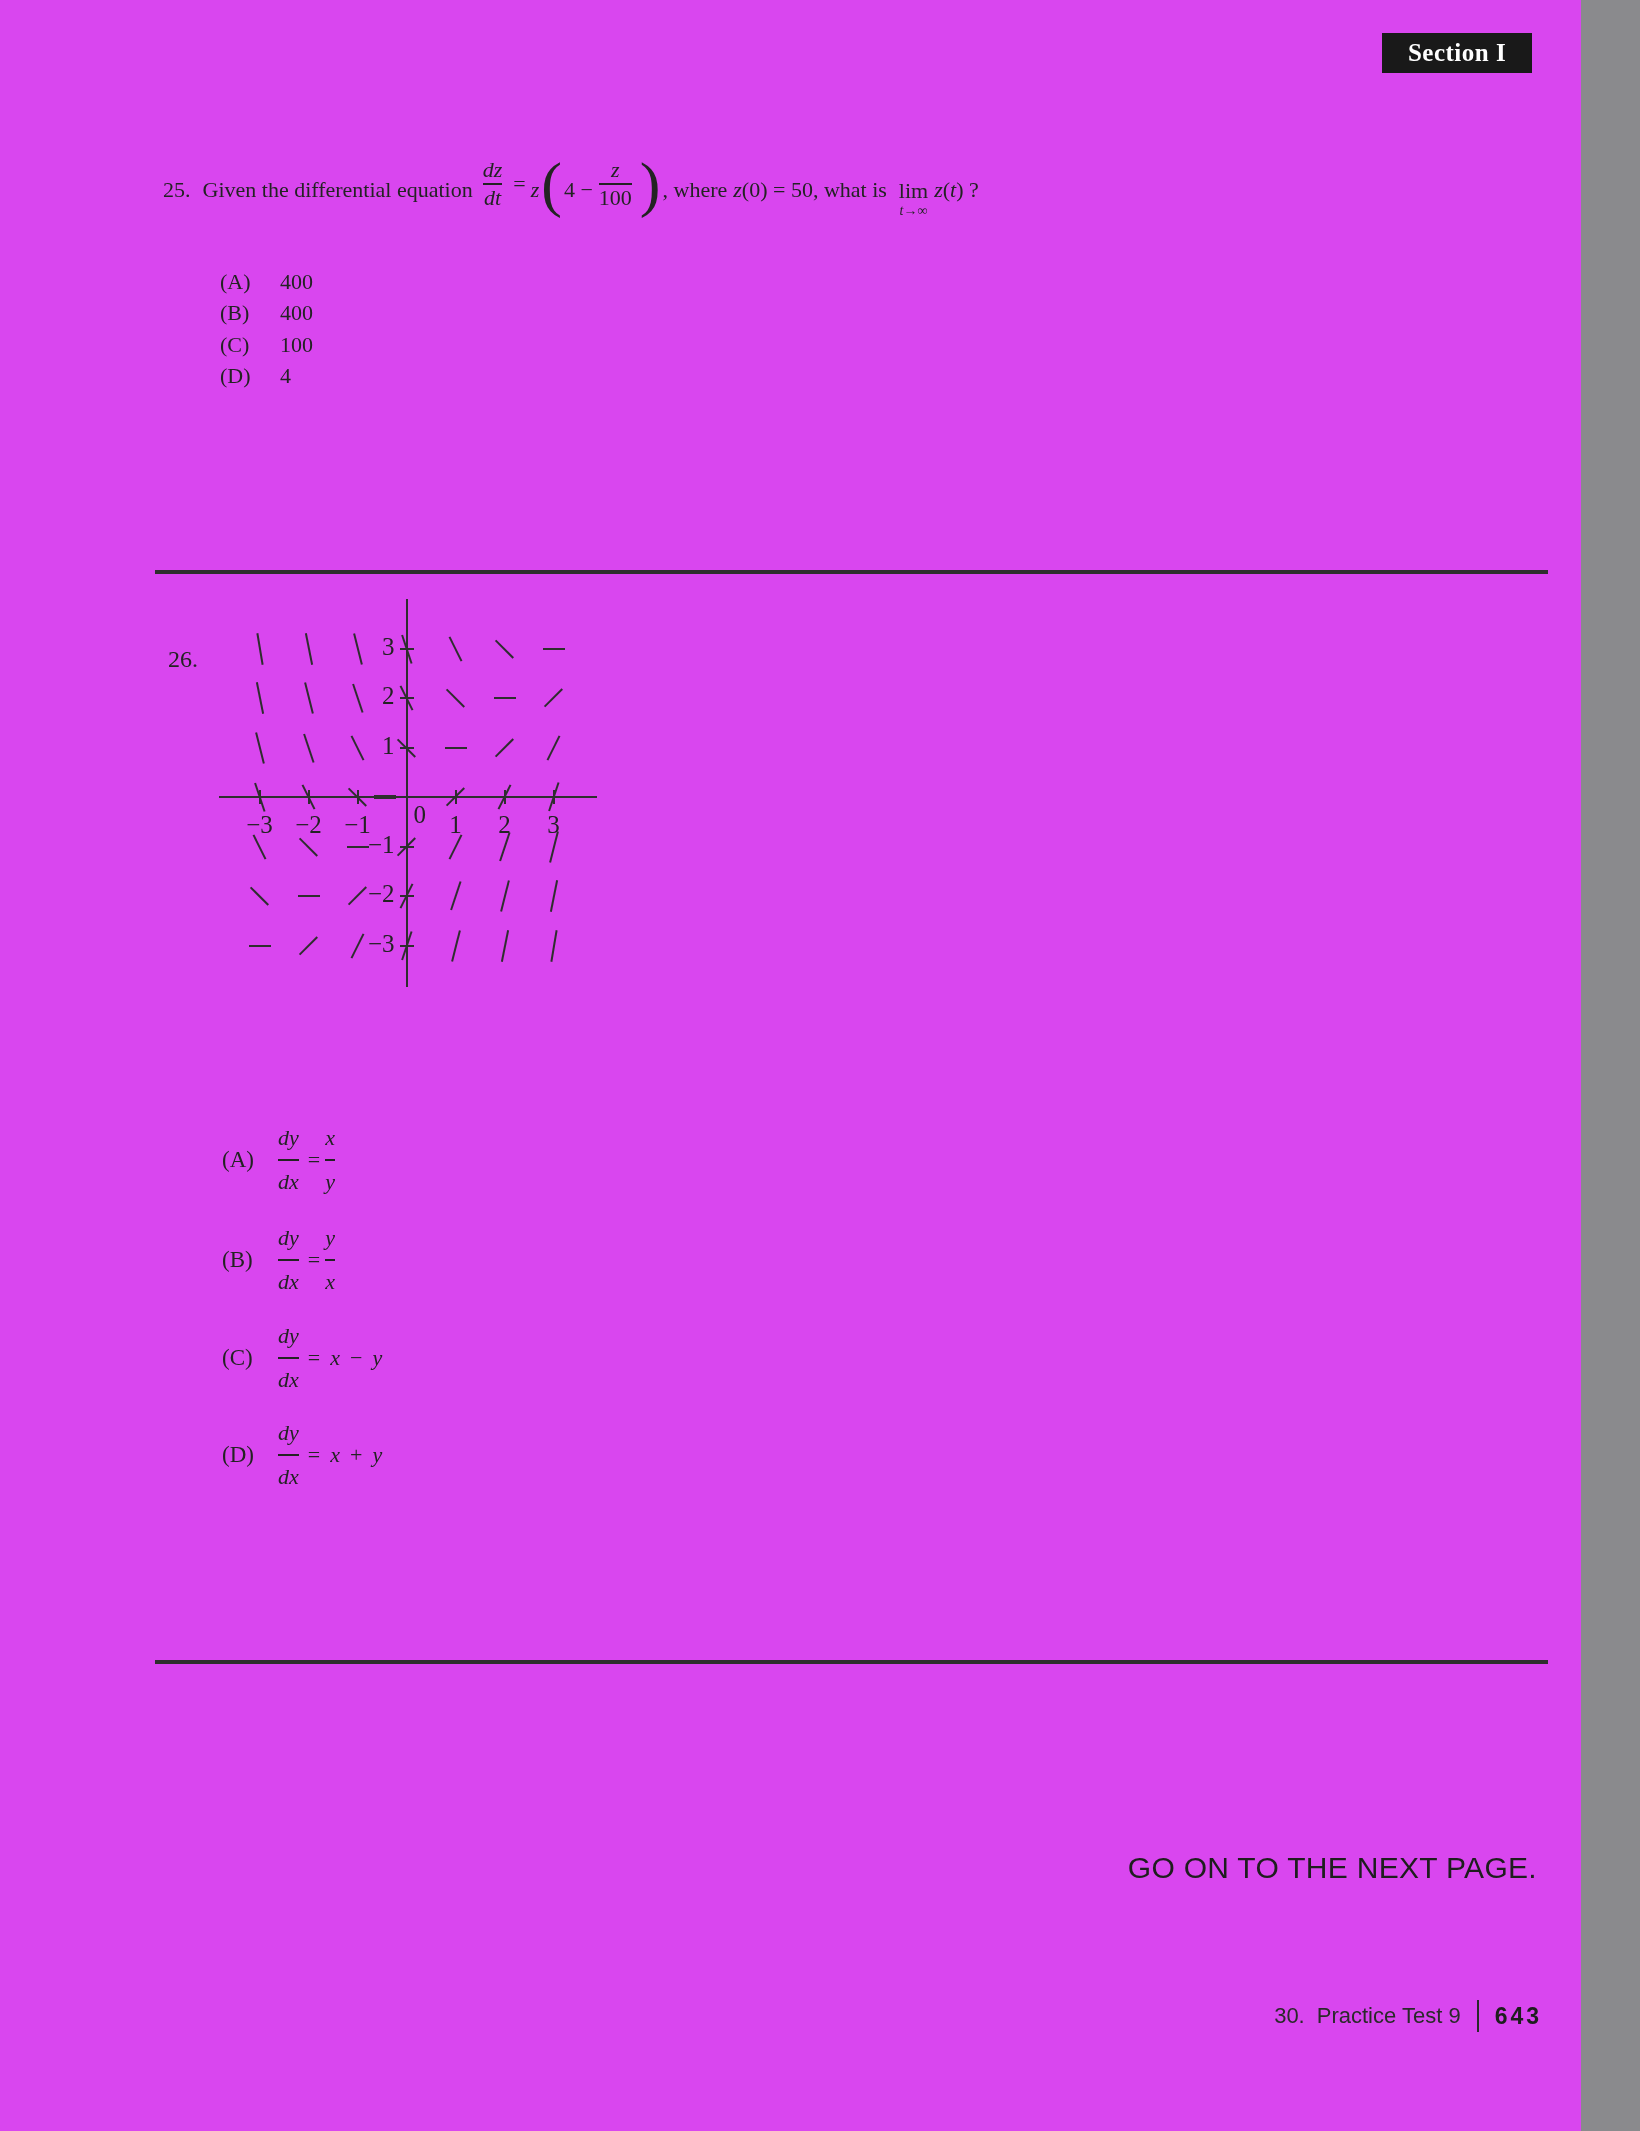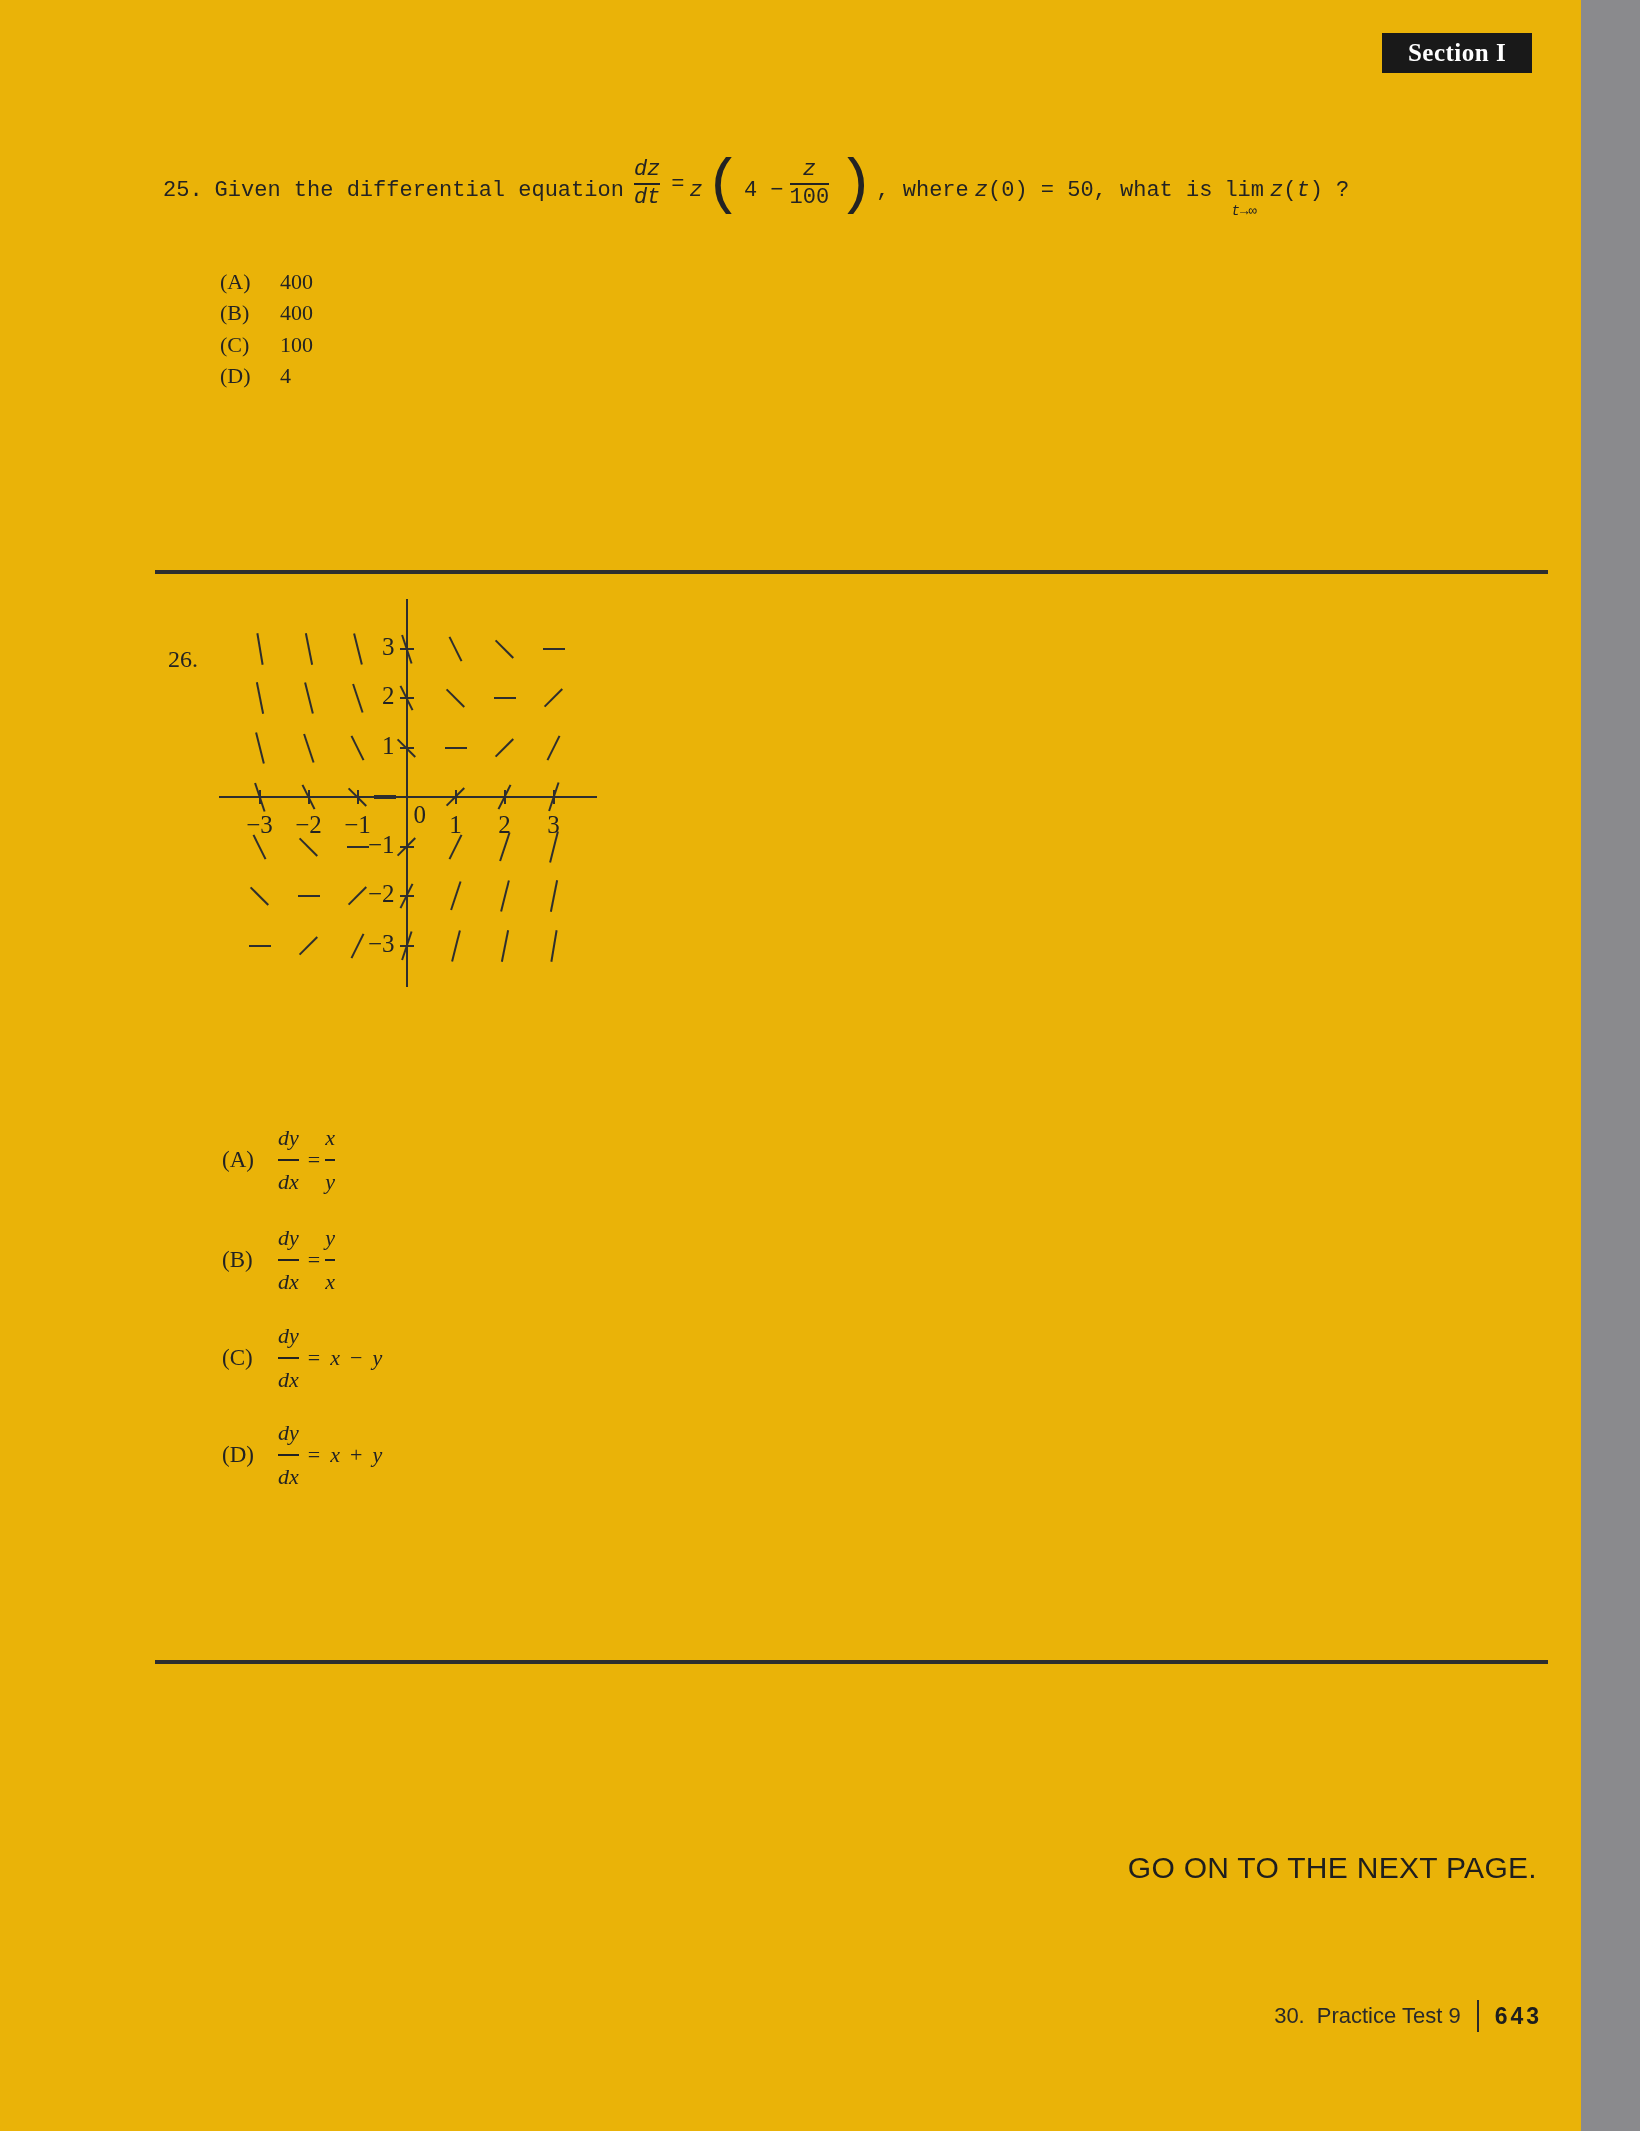--- a/index.html
+++ b/index.html
@@ -1,32 +1,32 @@
 <!DOCTYPE html>
 <html style="--text: #232323; --line: #2e2e2e; --stripe: #8a8a8d; --badge-bg: #191919; --badge-tx: #ffffff;"><head>
 <meta charset="utf-8">
 <style>
   :root{
     --text:#232323; --line:#2e2e2e; --stripe:#8a8a8d; --badge-bg:#191919; --badge-tx:#ffffff;
   }
   html,body{margin:0;padding:0;background:#fff;}
-  .page{position:relative;width:1640px;height:2131px;background:#eab308;overflow:hidden;
+  .page{position:relative;width:1640px;height:2131px;background:#d946ef;overflow:hidden;
         font-family:"Liberation Serif", serif;color:var(--text);}
   .abs{position:absolute;}
 
   
   .gray-stripe{left:1581px;top:0;width:59px;height:2131px;background:var(--stripe);}
 
   
   .section-badge{left:1382px;top:33px;width:150px;height:40px;background:var(--badge-bg);
     color:var(--badge-tx);display:flex;align-items:center;justify-content:center;
     font-weight:bold;font-size:25px;letter-spacing:.5px;}
 
   
-  .q25-line{left:163px;top:138px;height:104px;display:flex;align-items:center;font-size:22px;white-space:nowrap;font-family:Liberation Mono, monospace;}
+  .q25-line{left:163px;top:138px;height:104px;display:flex;align-items:center;font-size:22px;white-space:nowrap;}
   .qnum{margin-right:12px;}
   .it{font-style:italic;}
   .mr6{margin-right:6px;} .mr4{margin-right:4px;}
   .frac{display:inline-flex;flex-direction:column;align-items:center;justify-content:center;
         position:relative;top:-6px;margin:0 6px;line-height:1.02;text-align:center;}
   .frac .fbar{align-self:stretch;height:2px;background:var(--text);margin:2px 0;}
   .eqsign{position:relative;top:-6px;margin:0 5px;}
   .bigp{font-size:62px;line-height:.9;position:relative;top:-5px;margin:0 2px;font-weight:400;}
   .limwrap{display:inline-flex;flex-direction:column;align-items:center;margin:0 6px;position:relative;top:9px;}
   .limword{font-size:22px;line-height:1;}

